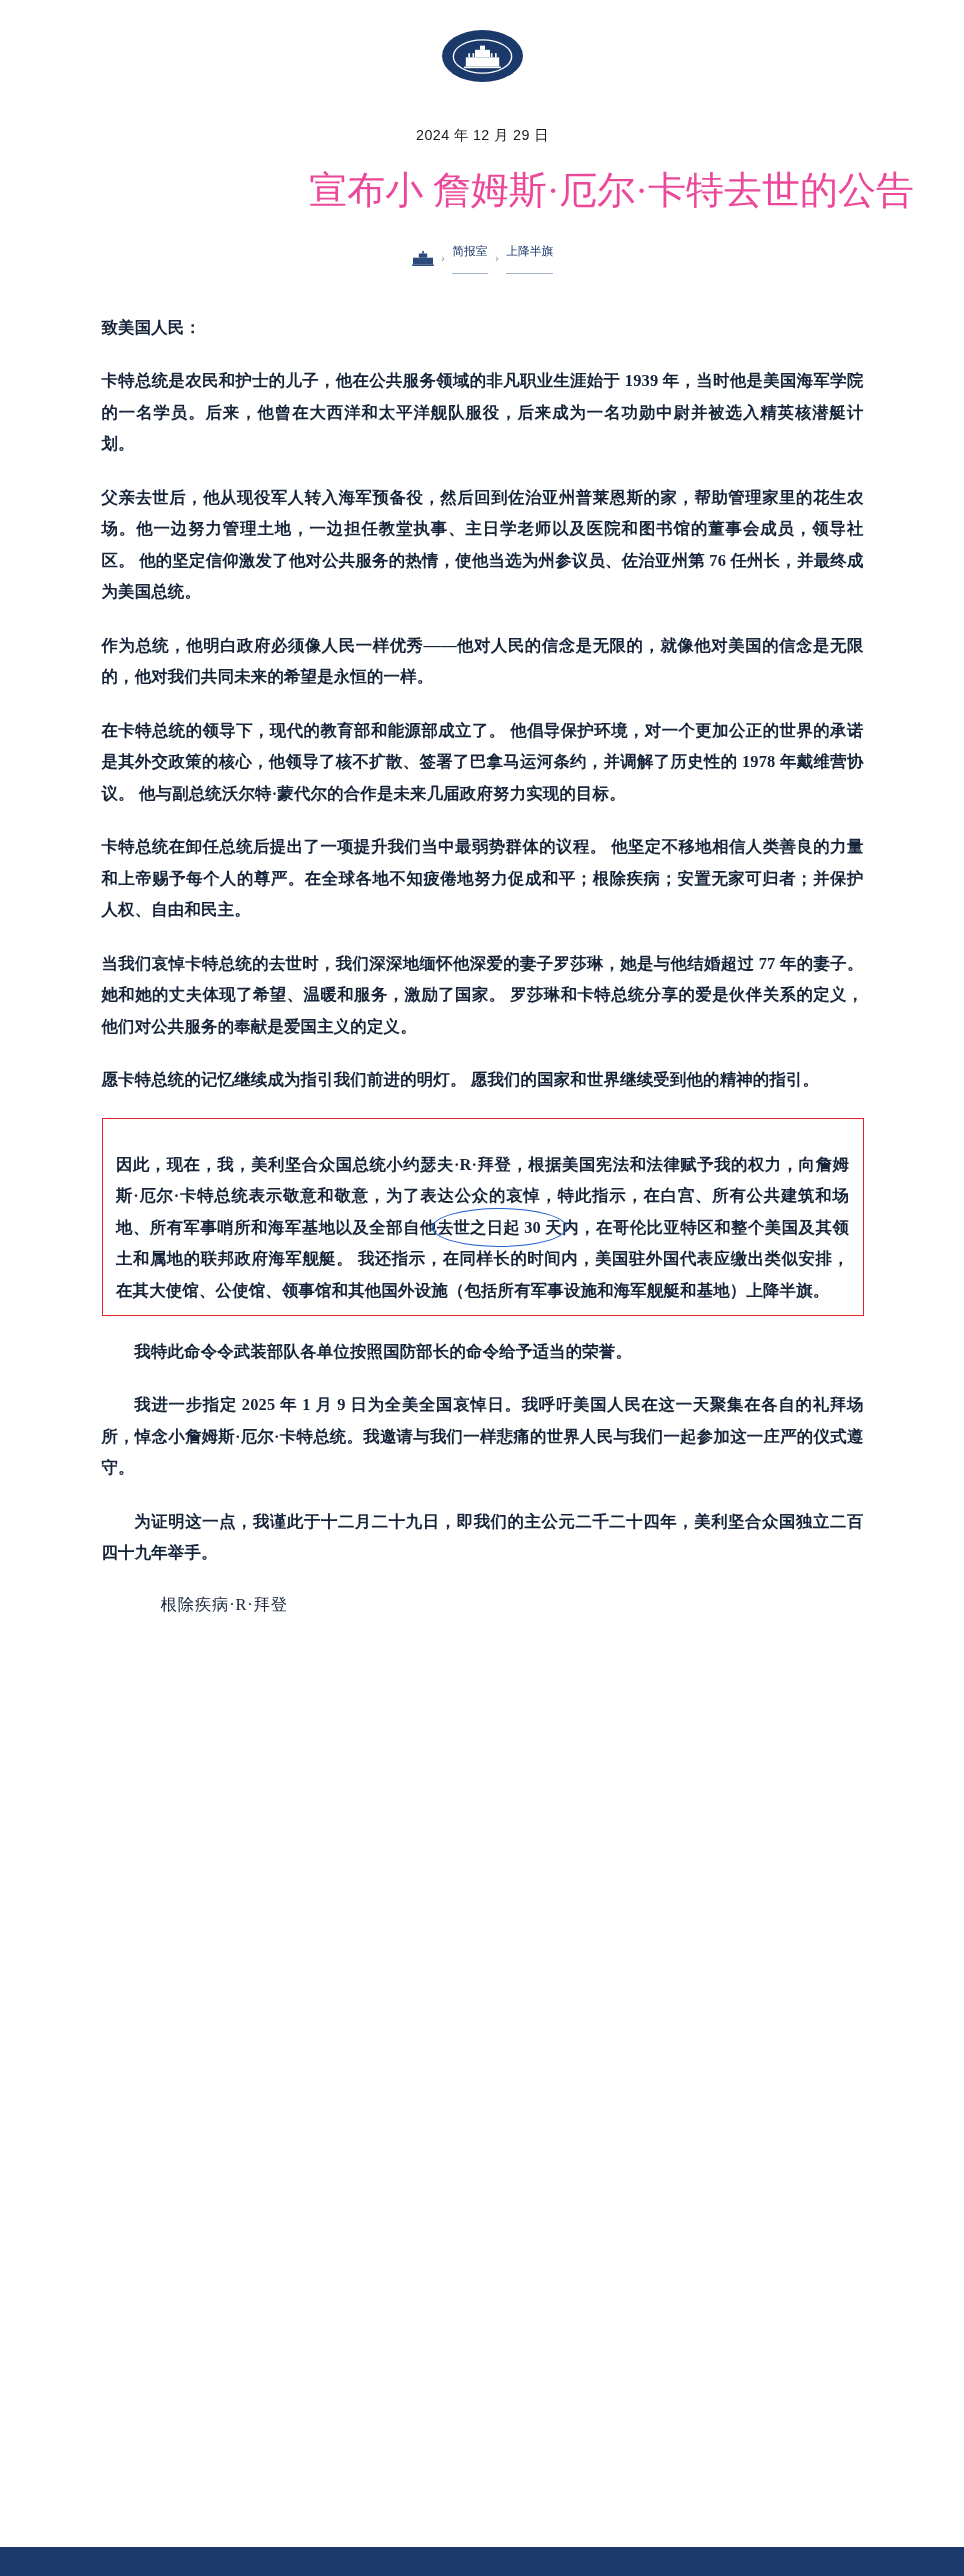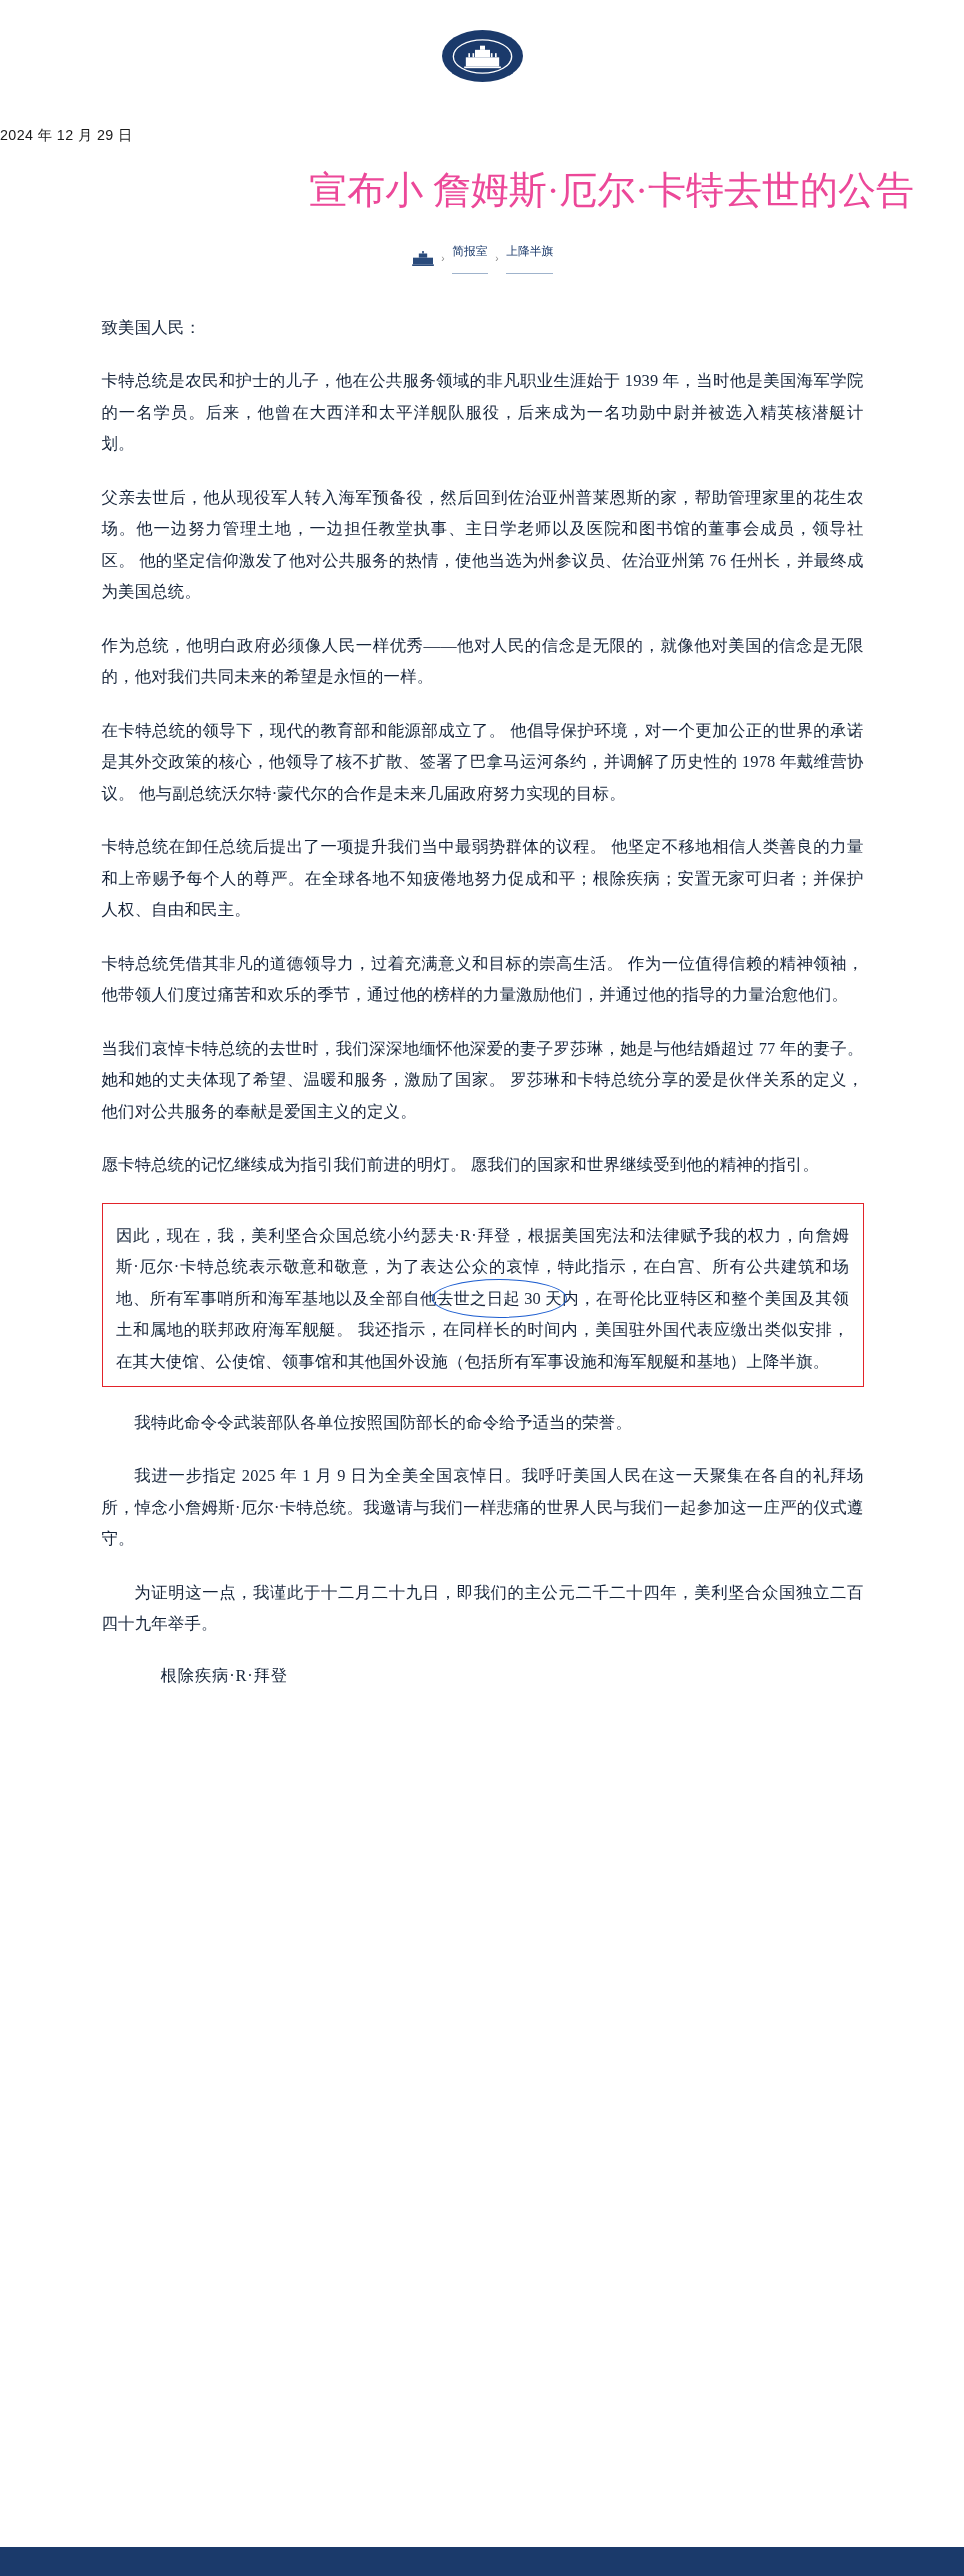--- a/index.html
+++ b/index.html
@@ -35,21 +35,21 @@
     background: #1b3a6b;
     display: flex;
     align-items: center;
     justify-content: center;
     position: relative;
   }
   .seal svg { display: block; }
 
   
   .doc-date {
-    text-align: left;
+    text-align: center;
     font-size: 14.3px;
     color: #1b1b1b;
     letter-spacing: 0.4px;
     font-family: "Liberation Sans", sans-serif;
     margin-bottom: 22px;
   }
 
   
   .doc-title {
     text-align: right;
@@ -95,24 +95,25 @@
   
   .content {
     margin: 29px auto 0 auto;
     width: 762px;
     padding: 0 0 0 0;
   }
   p.para {
     font-size: 16.4px;
     line-height: 1.92;
     color: #16243a;
-    margin: 4px 0 22px 0;
+    margin: 18px 0 22px 0;
     text-align: justify;
     text-justify: inter-ideograph;
     letter-spacing: 0.2px;
+    font-weight: bold;
   }
   p.indent { text-indent: 2em; }
 
   
   .boxed {
     border: 1.7px solid #e2232a;
     padding: 11.8px 13.5px 8.4px 13.5px;
     margin: 3.4px 0 20px 0;
     position: relative;
   }
@@ -196,21 +197,20 @@
 
   <div class="content">
 
     <p class="para">致美国人民：</p>
 
     <p class="para">卡特总统是农民和护士的儿子，他在公共服务领域的非凡职业生涯始于 1939 年，当时他是美国海军学院的一名学员。后来，他曾在大西洋和太平洋舰队服役，后来成为一名功勋中尉并被选入精英核潜艇计划。</p>
     <p class="para">父亲去世后，他从现役军人转入海军预备役，然后回到佐治亚州普莱恩斯的家，帮助管理家里的花生农场。他一边努力管理土地，一边担任教堂执事、主日学老师以及医院和图书馆的董事会成员，领导社区。 他的坚定信仰激发了他对公共服务的热情，使他当选为州参议员、佐治亚州第 76 任州长，并最终成为美国总统。</p>
     <p class="para">作为总统，他明白政府必须像人民一样优秀——他对人民的信念是无限的，就像他对美国的信念是无限的，他对我们共同未来的希望是永恒的一样。</p>
     <p class="para">在卡特总统的领导下，现代的教育部和能源部成立了。 他倡导保护环境，对一个更加公正的世界的承诺是其外交政策的核心，他领导了核不扩散、签署了巴拿马运河条约，并调解了历史性的 1978 年戴维营协议。 他与副总统沃尔特·蒙代尔的合作是未来几届政府努力实现的目标。</p>
     <p class="para">卡特总统在卸任总统后提出了一项提升我们当中最弱势群体的议程。 他坚定不移地相信人类善良的力量和上帝赐予每个人的尊严。在全球各地不知疲倦地努力促成和平；根除疾病；安置无家可归者；并保护人权、自由和民主。</p>
-    <p class="para">卡特总统凭借其非凡的道德领导力，过着充满意义和目标的崇高生活。 作为一位值得信赖的精神领袖，他带领人们度过痛苦和欢乐的季节，通过他的榜样的力量激励他们，并通过他的指导的力量治愈他们。</p>
     <p class="para">当我们哀悼卡特总统的去世时，我们深深地缅怀他深爱的妻子罗莎琳，她是与他结婚超过 77 年的妻子。她和她的丈夫体现了希望、温暖和服务，激励了国家。 罗莎琳和卡特总统分享的爱是伙伴关系的定义，他们对公共服务的奉献是爱国主义的定义。</p>
     <p class="para">愿卡特总统的记忆继续成为指引我们前进的明灯。 愿我们的国家和世界继续受到他的精神的指引。</p>
 
     <div class="boxed">
       <p class="para"><span>因此，现在，我，美利坚合众国总统小约瑟夫·R·拜登，根据美国宪法和法律赋予我的权力，向詹姆斯·厄尔·卡特总统表示敬意和敬意，为了表达公众的哀悼，特此指示，在白宫、所有公共建筑和场地、所有军事哨所和海军基地以及全部自他</span><span class="circled">去世之日起 30 天</span><span>内，在哥伦比亚特区和整个美国及其领土和属地的联邦政府海军舰艇。 我还指示，在同样长的时间内，美国驻外国代表应缴出类似安排，在其大使馆、公使馆、领事馆和其他国外设施（包括所有军事设施和海军舰艇和基地）上降半旗。</span></p>
     </div>
 
     <p class="para indent">我特此命令令武装部队各单位按照国防部长的命令给予适当的荣誉。</p>
     <p class="para indent">我进一步指定 2025 年 1 月 9 日为全美全国哀悼日。我呼吁美国人民在这一天聚集在各自的礼拜场所，悼念小詹姆斯·厄尔·卡特总统。我邀请与我们一样悲痛的世界人民与我们一起参加这一庄严的仪式遵守。</p>
     <p class="para indent">为证明这一点，我谨此于十二月二十九日，即我们的主公元二千二十四年，美利坚合众国独立二百四十九年举手。</p>

